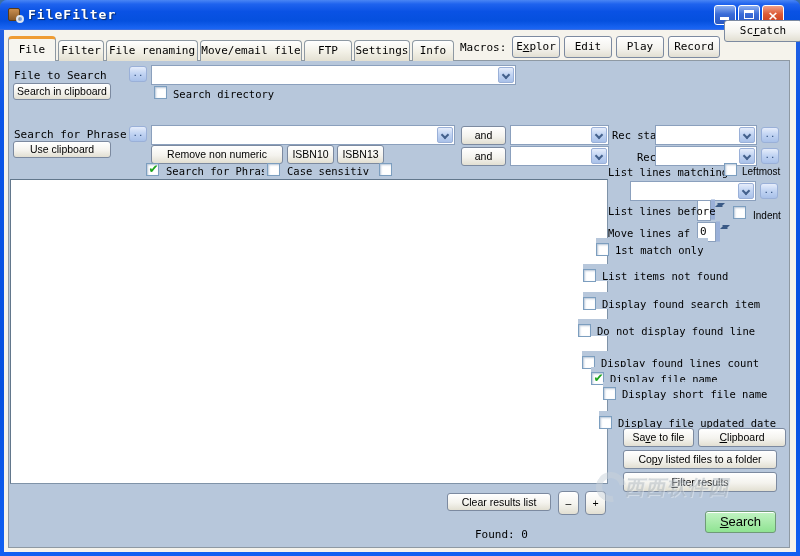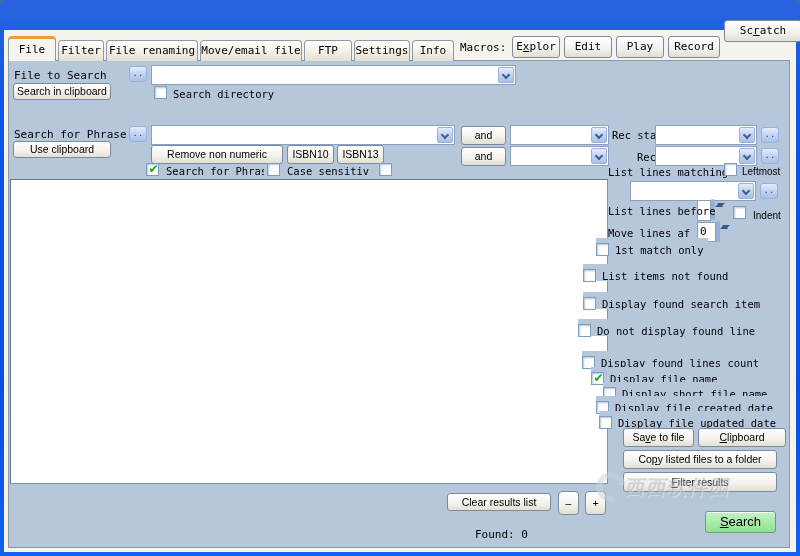--- a/index.html
+++ b/index.html
@@ -68,20 +68,36 @@
   .watermark .ring{position:absolute;left:0;top:4px;width:30px;height:30px;border:6px solid #c9d2da;border-right-color:transparent;
     border-radius:50%;transform:rotate(35deg);}
   .watermark .wtext{position:absolute;left:30px;top:6px;font-size:20px;font-weight:bold;color:#aeb8c2;
     transform:skew(-12deg);letter-spacing:1px;text-shadow:1px 1px 0 #e8edf2;white-space:nowrap;overflow:hidden;width:160px;}
 </style>
 </head>
 <body>
 
 <div class="window">
 
+  <div class="titlebar">
+    <div class="appicon">
+      <div class="box"></div>
+      <div class="lens"></div>
+    </div>
+    <div class="apptitle">FileFilter</div>
+    <div class="winbtn" style="left:714px;">
+        <span class="bar"></span>
+      </div>
+    <div class="winbtn" style="left:738px;">
+        <span class="sq"></span>
+      </div>
+    <div class="winbtn close" style="left:762px;">
+        <span class="x">×</span>
+      </div>
+  </div>
 
   <div class="client"></div>
   <div class="tabpage"></div>
 
   <div class="tab active" style="left:8px;width:48px;"><span>File</span></div>
   <div class="tab" style="left:58px;width:46px;"><span>Filter</span></div>
   <div class="tab" style="left:106px;width:92px;"><span>File renaming</span></div>
   <div class="tab" style="left:200px;width:102px;"><span>Move/email file</span></div>
   <div class="tab" style="left:304px;width:48px;"><span>FTP</span></div>
   <div class="tab" style="left:354px;width:56px;"><span>Settings</span></div>
@@ -211,23 +227,20 @@
   </div>
   <div class="opt" style="left:582px;top:351px;">
     <span class="cbx"><span class="mark"></span></span><span class="olbl">Display found lines count</span>
   </div>
   <div class="opt" style="left:591px;top:367px;">
     <span class="cbx"><span class="mark">✔</span></span><span class="olbl">Display file name</span>
   </div>
   <div class="opt" style="left:603px;top:382px;">
     <span class="cbx"><span class="mark"></span></span><span class="olbl">Display short file name</span>
   </div>
-  <div class="opt" style="left:596px;top:396px;">
-    <span class="cbx"><span class="mark"></span></span><span class="olbl">Display file created date</span>
-  </div>
   <div class="opt" style="left:599px;top:411px;">
     <span class="cbx"><span class="mark"></span></span><span class="olbl">Display file updated date</span>
   </div>
 
   <div class="btn" style="left:623px;top:428px;width:71px;height:19px;line-height:17px;"><span>Sa</span><span class="u">v</span><span>e to file</span></div>
   <div class="btn" style="left:698px;top:428px;width:88px;height:19px;line-height:17px;"><span></span><span class="u">C</span><span>lipboard</span></div>
   <div class="btn" style="left:623px;top:450px;width:154px;height:19px;line-height:17px;"><span>Co</span><span class="u">p</span><span>y listed files to a folder</span></div>
   <div class="btn" style="left:623px;top:472px;width:154px;height:20px;line-height:18px;"><span class="u">F</span><span>ilter results</span></div>
   <div class="btn green" style="left:705px;top:495px;width:71px;height:22px;line-height:20px;"><span class="u">S</span><span>earch</span></div>
 

